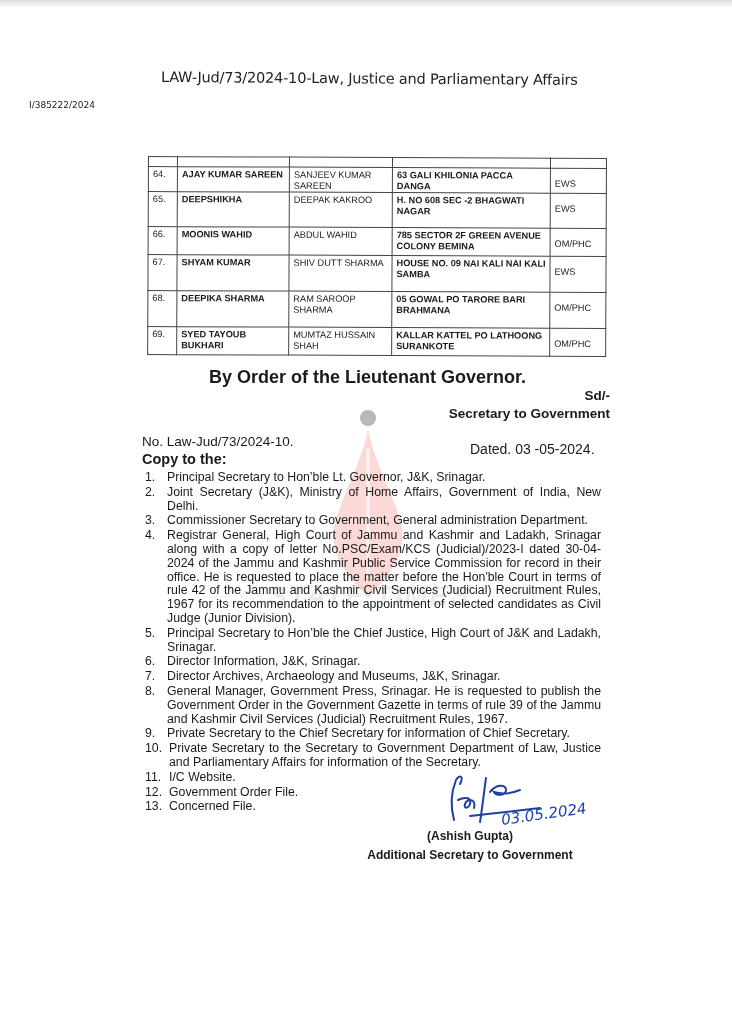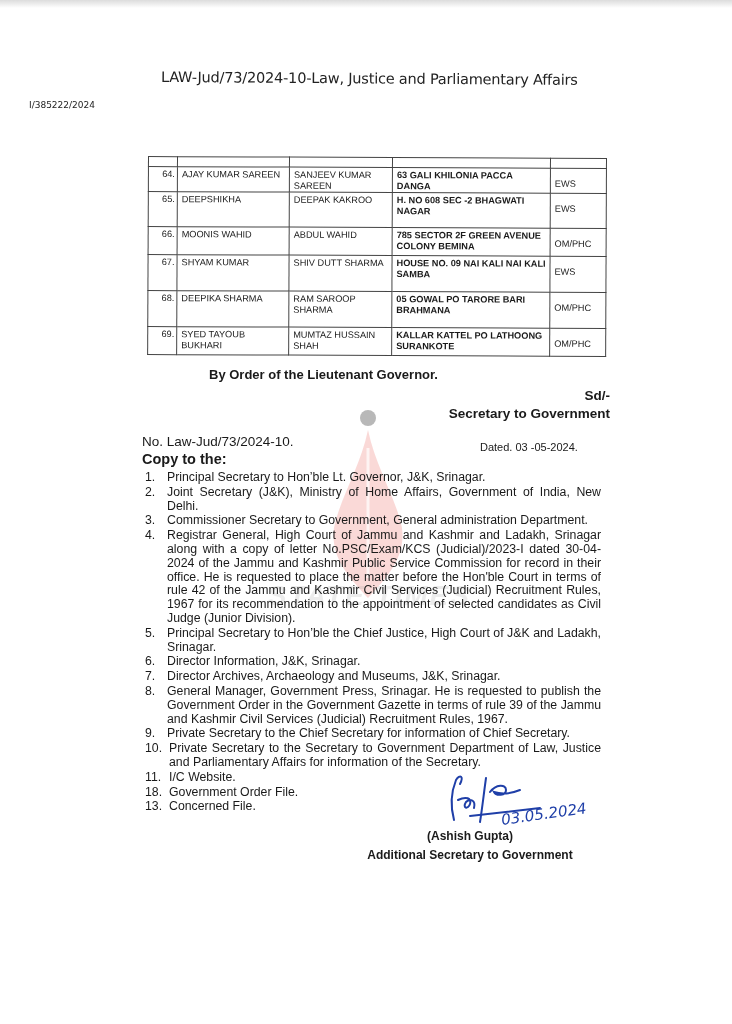--- a/index.html
+++ b/index.html
@@ -13,30 +13,30 @@
   .header-title { position: absolute; left: 161px; top: 69px; font-family: "DejaVu Sans", sans-serif;
     font-size: 14.5px; letter-spacing: -0.2px; transform: rotate(0.4deg); transform-origin: left; color:#222; }
   .file-ref { position: absolute; left: 29px; top: 100px; font-family: "DejaVu Sans", sans-serif;
     font-size: 9px; color: #222; }
 
   table.cands { position: absolute; left: 148px; top: 156px; border-collapse: collapse;
     transform: rotate(0.25deg); transform-origin: left top; }
   table.cands td { border: 1px solid #444; vertical-align: top; font-size: 9.2px; line-height: 11px;
     padding: 2px 3px 0 4px; color:#1a1a1a; }
   table.cands tr.hdr td { height: 9px; padding: 0; }
-  table.cands td.sn { width: 22px; text-align: right; padding-right: 2px; }
-  table.cands td.nm { width: 104px; font-weight: normal; }
+  table.cands td.sn { width: 22px; text-align: left; padding-right: 2px; }
+  table.cands td.nm { width: 104px; font-weight: bold; }
   table.cands td.fn { width: 95px; }
   table.cands td.ad { width: 150px; font-weight: bold; }
   table.cands td.ct { width: 48px; padding-top: 10px; }
 
-  .order { position: absolute; left: 209px; top: 367px; font-weight: bold; font-size: 13px; text-align: center; }
+  .order { position: absolute; left: 209px; top: 367px; font-weight: bold; font-size: 18px; text-align: center; }
   .sig1 { position: absolute; left: 420px; top: 387px; width: 190px; text-align: right; font-size: 13.5px; line-height: 17.5px; }
   .sig1 .b { font-weight: bold; }
-  .dated { position: absolute; left: 480px; top: 441px; font-size: 11px; }
+  .dated { position: absolute; left: 470px; top: 441px; font-size: 14px; }
   .docno { position: absolute; left: 142px; top: 434px; font-size: 13.5px; }
   .copyto { position: absolute; left: 142px; top: 451px; font-size: 14.5px; font-weight: bold; }
 
   ol.copylist { position: absolute; left: 145px; top: 471px; width: 456px; margin: 0; padding: 0;
     list-style: none; font-size: 12.3px; line-height: 13.8px; }
   ol.copylist li { position: relative; padding-left: 22px; text-align: justify; margin-bottom: 1px; }
   ol.copylist li .num { position: absolute; left: 0; top: 0; }
   ol.copylist li.tight { padding-left: 24px; }
 
   .watermark { position: absolute; left: 330px; top: 408px; width: 110px; height: 200px; pointer-events:none; }
@@ -131,21 +131,21 @@
   <li><span class="num">2.</span><span>Joint Secretary (J&amp;K), Ministry of Home Affairs, Government of India, New Delhi.</span></li>
   <li><span class="num">3.</span><span>Commissioner Secretary to Government, General administration Department.</span></li>
   <li><span class="num">4.</span><span>Registrar General, High Court of Jammu and Kashmir and Ladakh, Srinagar along with a copy of letter No.PSC/Exam/KCS (Judicial)/2023-I dated 30-04-2024 of the Jammu and Kashmir Public Service Commission for record in their office. He is requested to place the matter before the Hon'ble Court in terms of rule 42 of the Jammu and Kashmir Civil Services (Judicial) Recruitment Rules, 1967 for its recommendation to the appointment of selected candidates as Civil Judge (Junior Division).</span></li>
   <li><span class="num">5.</span><span>Principal Secretary to Hon’ble the Chief Justice, High Court of J&amp;K and Ladakh, Srinagar.</span></li>
   <li><span class="num">6.</span><span>Director Information, J&amp;K, Srinagar.</span></li>
   <li><span class="num">7.</span><span>Director Archives, Archaeology and Museums, J&amp;K, Srinagar.</span></li>
   <li><span class="num">8.</span><span>General Manager, Government Press, Srinagar. He is requested to publish the Government Order in the Government Gazette in terms of rule 39 of the Jammu and Kashmir Civil Services (Judicial) Recruitment Rules, 1967.</span></li>
   <li><span class="num">9.</span><span>Private Secretary to the Chief Secretary for information of Chief Secretary.</span></li>
   <li class="tight"><span class="num">10.</span><span>Private Secretary to the Secretary to Government Department of Law, Justice and Parliamentary Affairs for information of the Secretary.</span></li>
   <li class="tight"><span class="num">11.</span><span>I/C Website.</span></li>
-  <li class="tight"><span class="num">18.</span><span>Government Order File.</span></li>
+  <li class="tight"><span class="num">12.</span><span>Government Order File.</span></li>
   <li class="tight"><span class="num">13.</span><span>Concerned File.</span></li>
 </ol>
 
 <svg class="signature" viewBox="0 0 180 60">
   <g fill="none" stroke="#1f3fa8" stroke-width="2" stroke-linecap="round">
     <path d="M14 50 C 10 35, 12 20, 16 10 C 20 4, 24 6, 20 14"></path>
     <path d="M18 30 C 26 26, 32 28, 30 34 C 28 40, 22 38, 26 32 C 30 28, 36 30, 34 38"></path>
     <path d="M40 52 C 42 40, 44 22, 46 8"></path>
     <path d="M50 22 C 56 14, 66 14, 66 20 C 66 26, 56 26, 54 22 C 60 24, 70 24, 80 20"></path>
     <path d="M30 46 L 100 38"></path>

